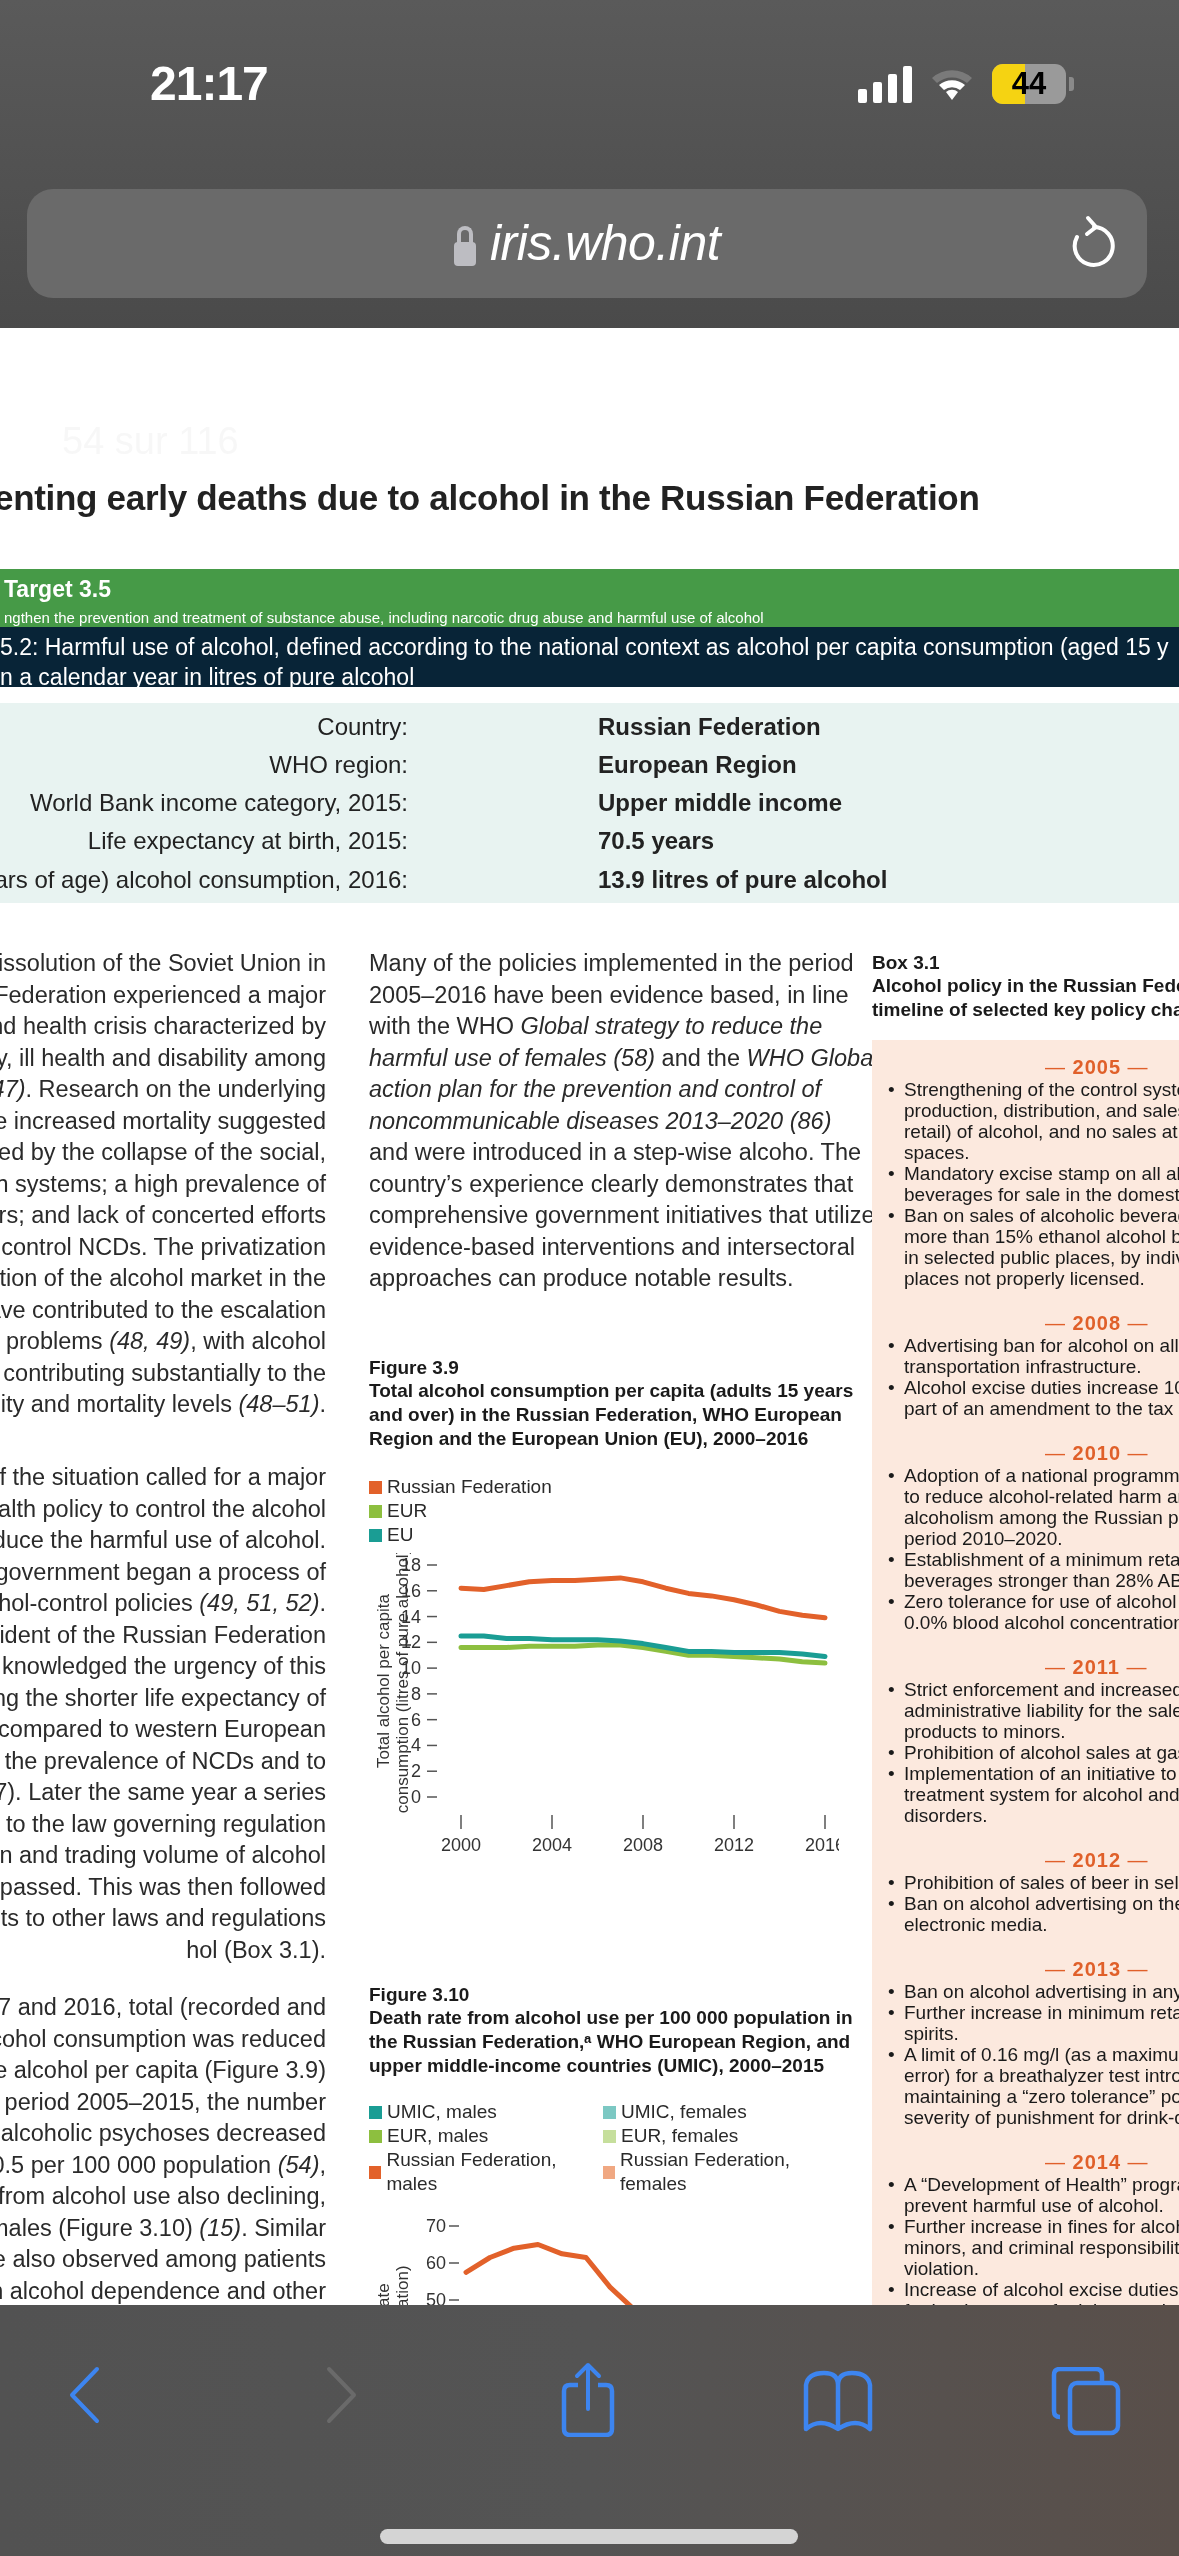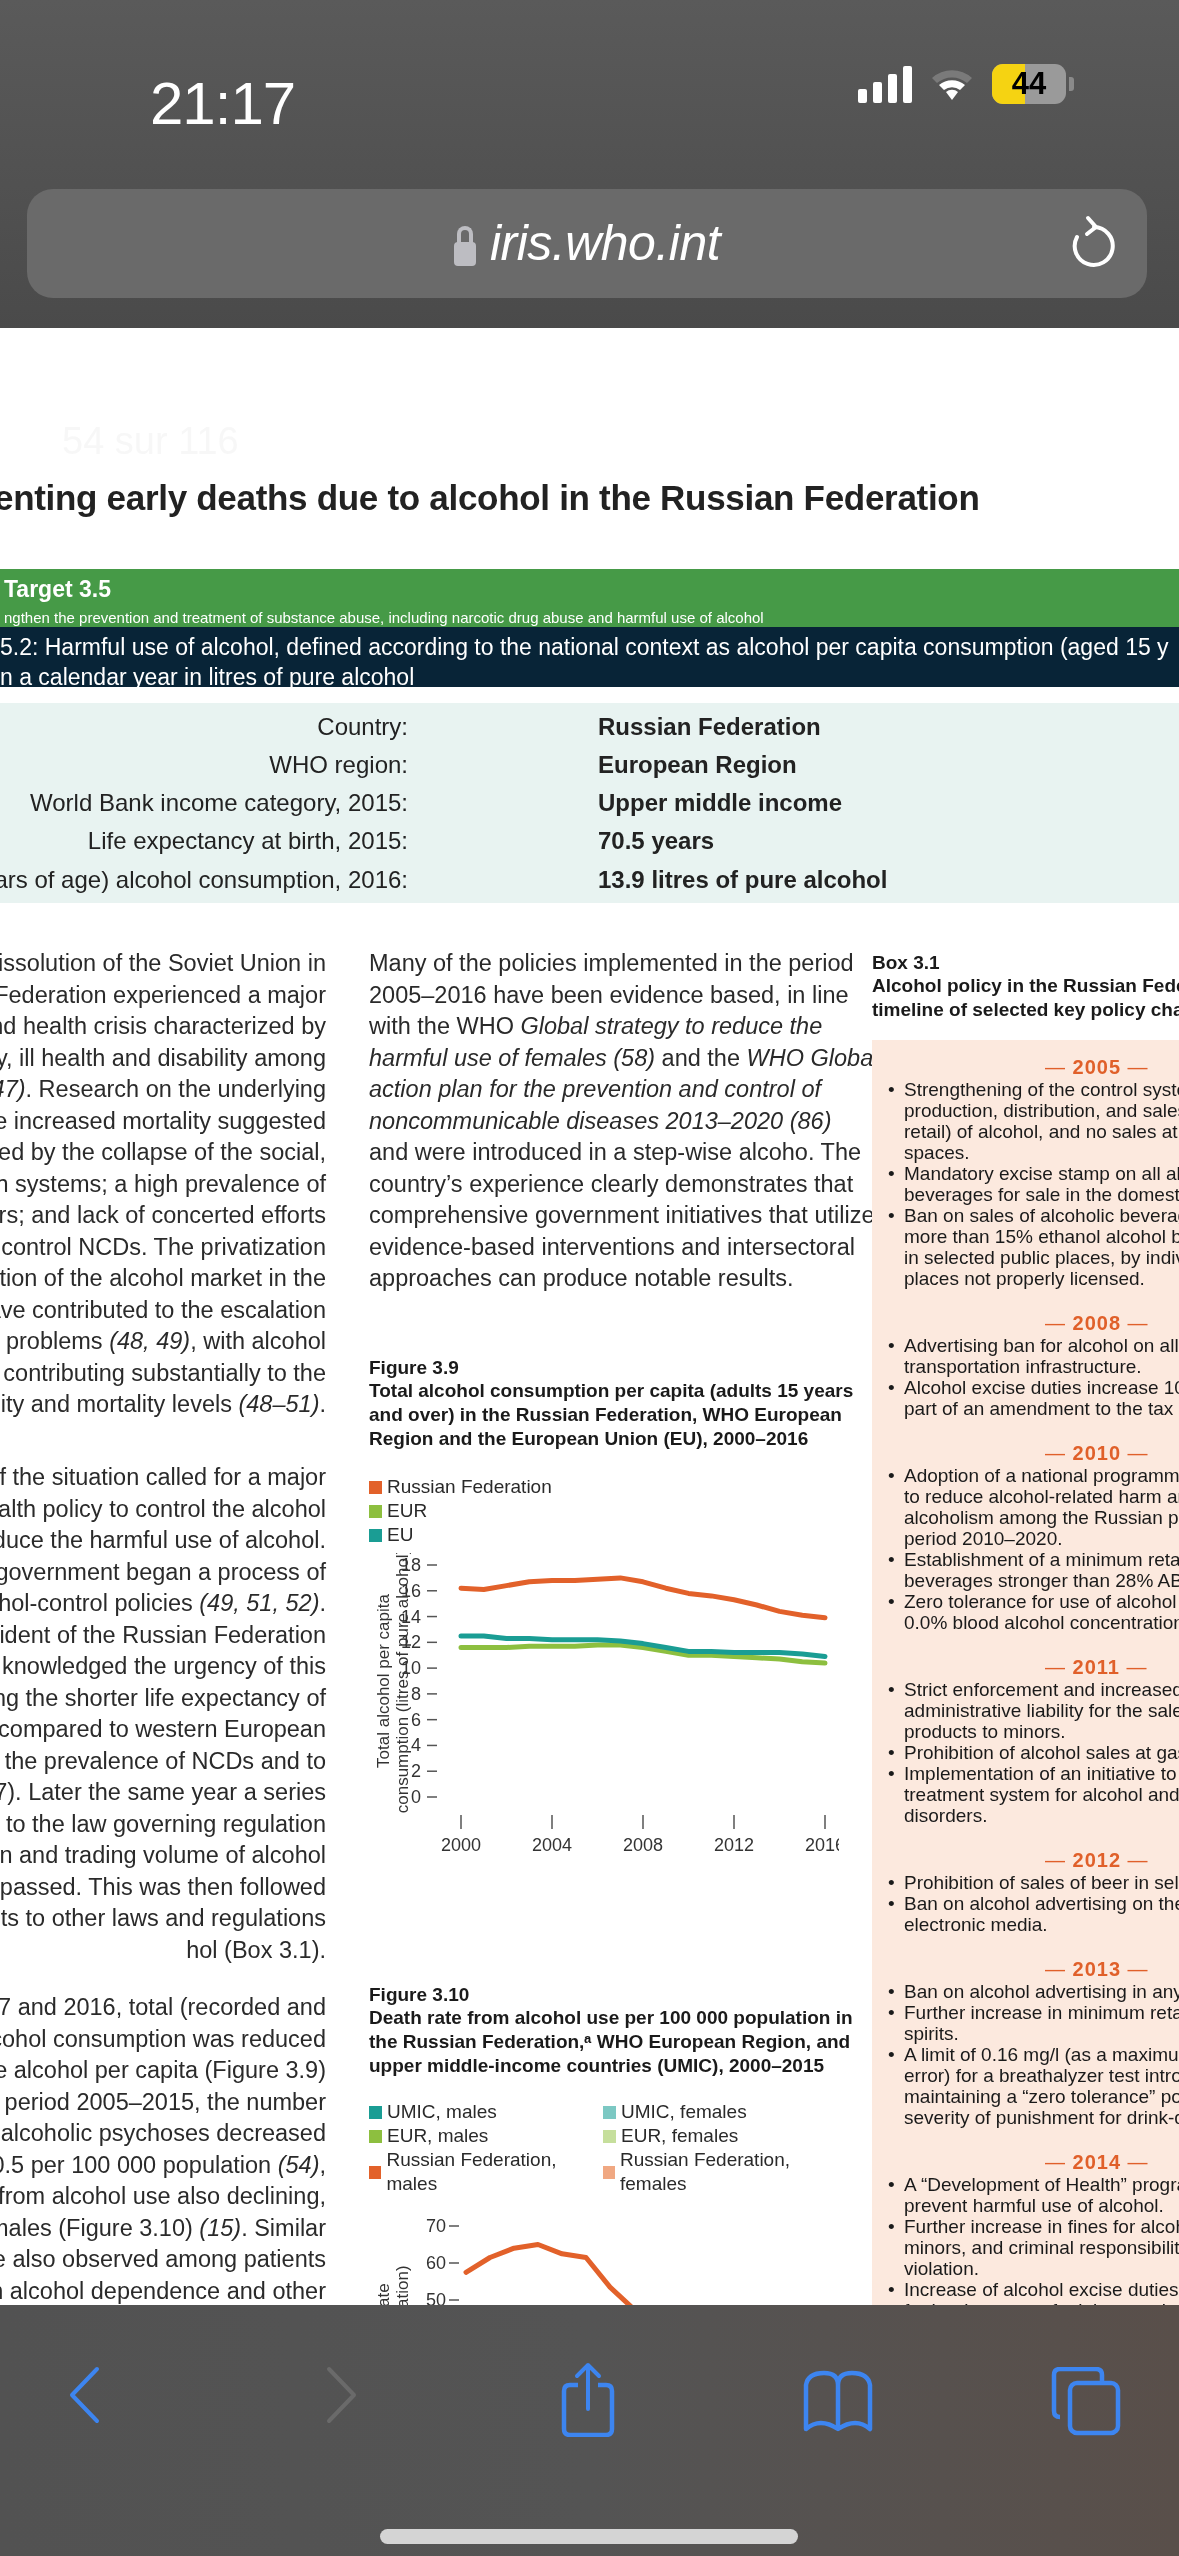--- a/index.html
+++ b/index.html
@@ -5,21 +5,21 @@
   * { box-sizing: border-box; margin: 0; padding: 0; }
   html, body { width: 1179px; height: 2556px; overflow: hidden; background: #fff; }
   body { position: relative; font-family: "Liberation Sans", sans-serif; color: #222; }
 
   
   .topbar {
     position: absolute; left: 0; top: 0; width: 1179px; height: 328px;
     background: linear-gradient(#5a5a5a, #4a4a4a);
   }
   .status-time {
-    position: absolute; left: 150px; top: 69px; font-size: 60px; font-weight: normal; color: #fff;
+    position: absolute; left: 150px; top: 56px; font-size: 48px; font-weight: bold; color: #fff;
     font-family: "Liberation Sans", sans-serif; letter-spacing: -1px;
   }
   .status-right { position: absolute; right: 105px; top: 64px; display: flex; align-items: center; gap: 18px; }
   .signal { display: flex; align-items: flex-end; gap: 6px; height: 38px; }
   .signal span { width: 9px; background: #fff; border-radius: 2px; display: block; }
   .wifi svg { display: block; }
   .battery {
     width: 74px; height: 40px; border-radius: 11px; display: flex; overflow: hidden; position: relative;
     background: #9a9a9a;
   }

